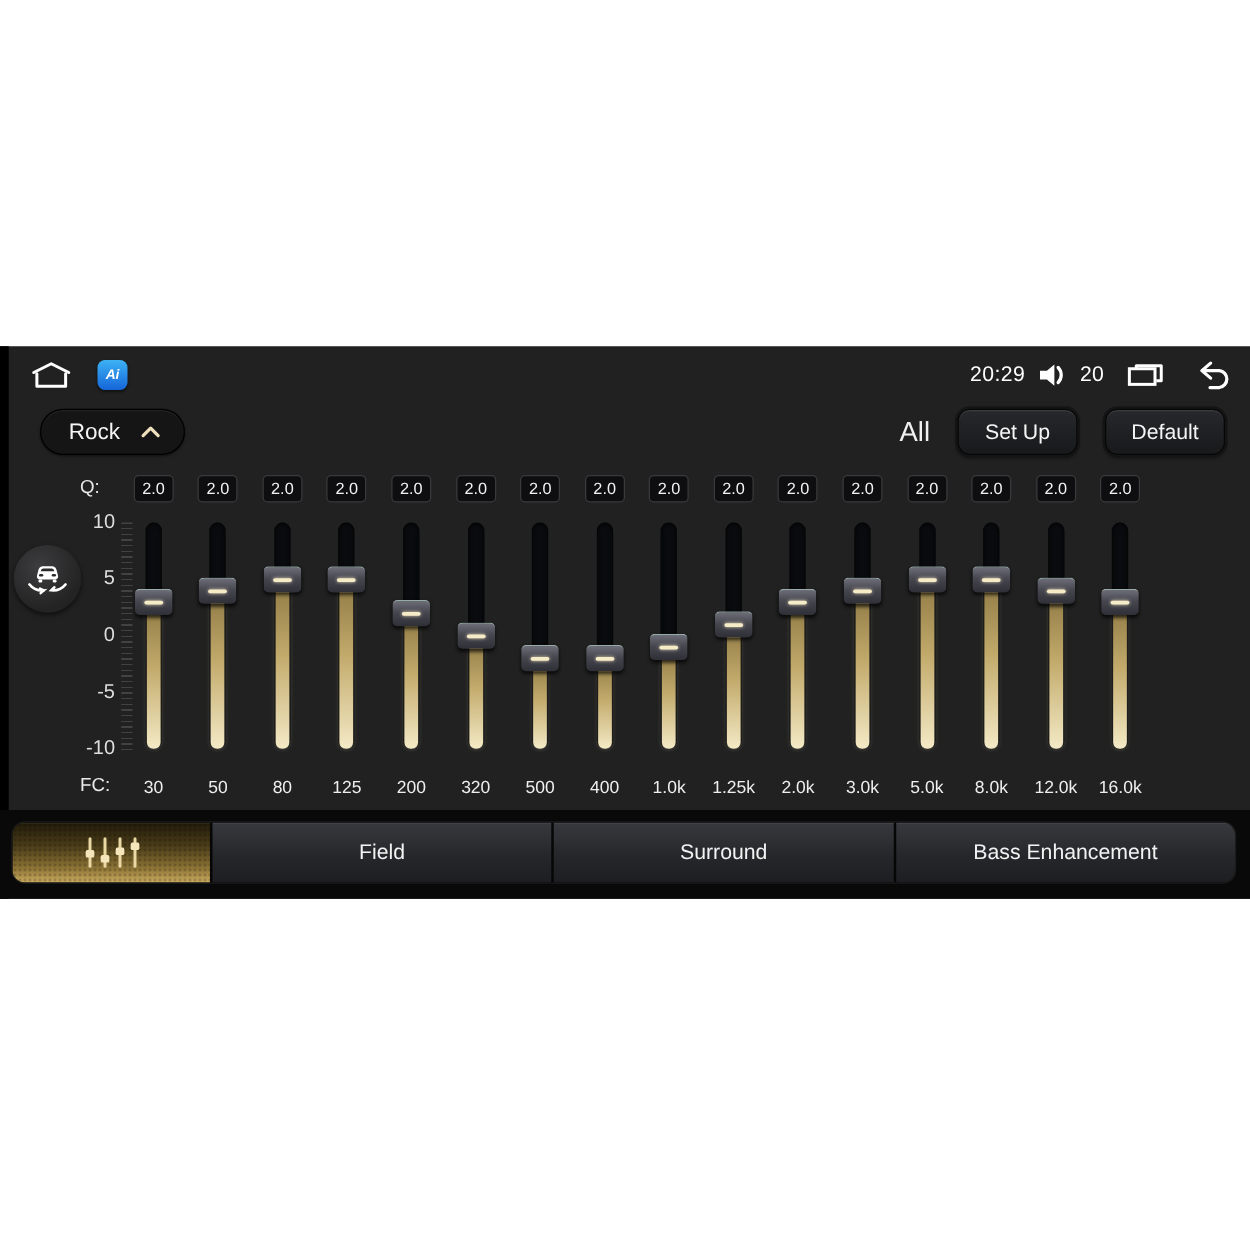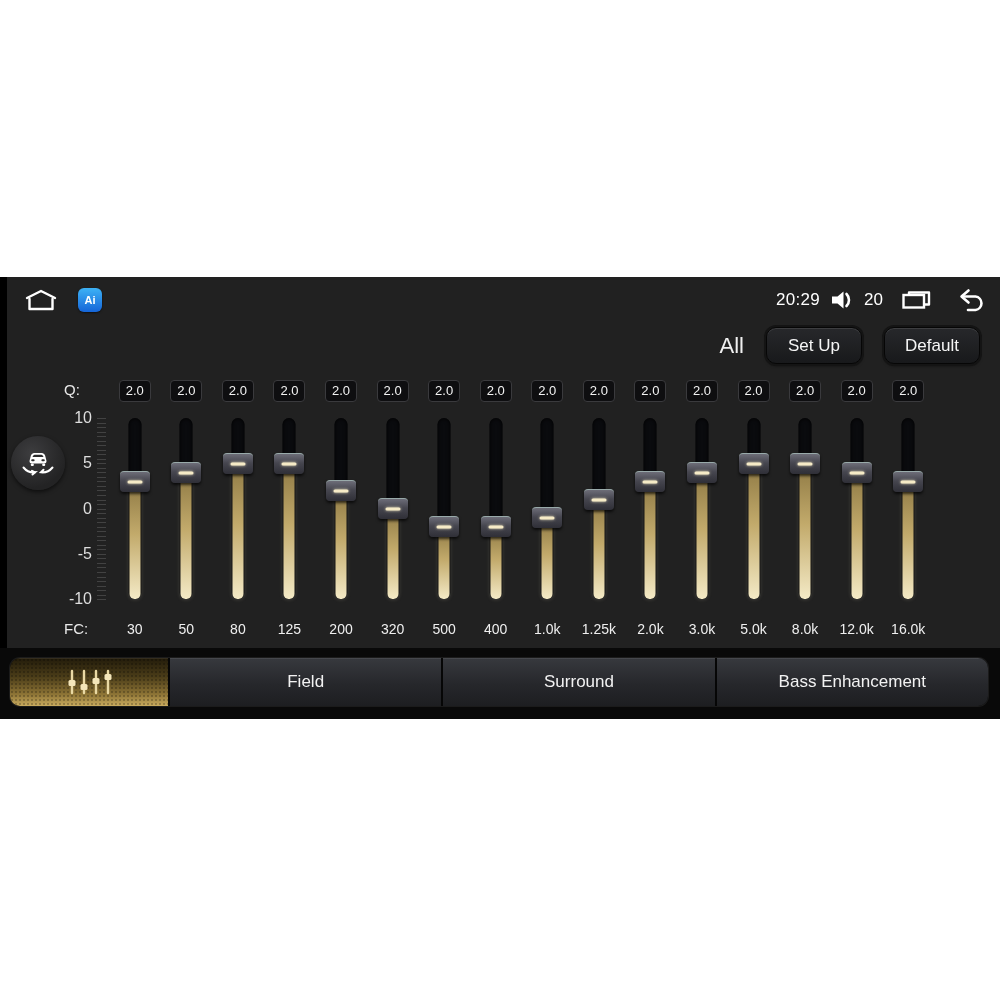--- a/index.html
+++ b/index.html
@@ -8,31 +8,31 @@
   .screen { position:absolute; left:0; top:277px; width:1000px; height:442px; background:#212121; color:#f2f2f2; }
   .left-edge { position:absolute; left:0; top:0; width:7px; height:100%; background:#000; }
 
   
   .status-bar { position:absolute; top:7px; left:24px; right:14px; height:32px; display:flex; align-items:center; }
   .sb-left { display:flex; align-items:center; gap:20px; }
   .sb-right { margin-left:auto; display:flex; align-items:center; gap:10px; }
   .time { font-size:17px; color:#fff; letter-spacing:.3px; }
   .vol-num { font-size:17px; color:#fff; margin-right:8px;text-align:right; }
   .app-icon { width:24px; height:24px; border-radius:6px; background:linear-gradient(180deg,#3db2f5,#1565d8); display:flex; align-items:center; justify-content:center; color:#fff; font-size:11px; font-weight:bold; box-shadow:0 1px 2px rgba(0,0,0,.5); }
-  .icon-btn { display:flex; align-items:center; justify-content:center; background:none; border:none; padding:0; cursor:pointer; }
+  .icon-btn { display:flex; align-items:center; justify-content:center; background:none; border:none; padding:0; cursor:pointer;font-style:italic; }
 
   
   .header-row { position:absolute; top:50px; left:32px; right:20px; height:37px; display:flex; align-items:center; }
   .preset-pill { height:37px; min-width:116px; padding:0 16px 0 22px; border-radius:19px; background:#151515; border:1px solid #000; box-shadow:inset 0 1px 0 rgba(255,255,255,.06), 0 1px 2px rgba(0,0,0,.5); display:flex; align-items:center; gap:16px; color:#f5f5f5; font-size:18px; cursor:pointer; }
   .right-actions { margin-left:auto; display:flex; align-items:center; gap:22px; }
   .all-label { font-size:22px; color:#f0f0f0; }
   .dark-btn { height:37px; min-width:96px; padding:0 18px; border-radius:10px; color:#f5f5f5; font-size:17px; background:linear-gradient(180deg,#27282b,#18191b); border:1px solid #060606; box-shadow:inset 0 1px 0 rgba(255,255,255,.10), 0 0 0 2px #141414, 0 2px 3px rgba(0,0,0,.55); cursor:pointer; font-family:"Liberation Sans", sans-serif; }
 
   
-  .cols { position:absolute; left:109px; width:825px; display:flex; }
+  .cols { position:absolute; left:97px; width:825px; display:flex; }
   .col { flex:1 1 0; display:flex; align-items:center; justify-content:center; position:relative; }
   .row-label { position:absolute; left:64px; font-size:15px; color:#e9e9e9; }
   .q-row-wrap { position:absolute; top:102px; left:0; right:0; height:23px; }
   .q-row-wrap .row-label { top:2px; }
   .q-row-wrap .cols { top:0; height:23px; }
   .q-box { width:32px; height:22px; line-height:20px; text-align:center; font-size:13px; color:#f2f2f2; background:#0e0e10; border:1px solid #3a3a3d; border-radius:4px; }
   .fc-row-wrap { position:absolute; top:340px; left:0; right:0; height:24px; }
   .fc-row-wrap .row-label { top:3px; }
   .fc-row-wrap .cols { top:0; height:24px; }
   .freq-label { font-size:14px; color:#efefef; }
@@ -105,20 +105,28 @@
             <svg width="30" height="25" viewBox="0 0 30 25">
               <path d="M7 8.5 H19.5 A6.8 6.8 0 0 1 19.5 22 H12" fill="none" stroke="#fff" stroke-width="2.6" stroke-linecap="round"></path>
               <path d="M12.5 2.5 L5.5 8.5 L12.5 14.5" fill="none" stroke="#fff" stroke-width="2.6" stroke-linecap="round" stroke-linejoin="round"></path>
             </svg>
           </span>
         </button>
       </div>
     </div>
 
     <div class="header-row">
+      <button class="preset-pill">
+        <span>Rock</span>
+        <span>
+          <svg width="17" height="11" viewBox="0 0 17 11">
+            <polyline points="2.5,8.5 8.5,2.5 14.5,8.5" fill="none" stroke="#eee0bd" stroke-width="2.6" stroke-linecap="round" stroke-linejoin="round"></polyline>
+          </svg>
+        </span>
+      </button>
       <div class="right-actions">
         <span class="all-label">All</span>
         <button class="dark-btn">Set Up</button>
         <button class="dark-btn">Default</button>
       </div>
     </div>
 
     <div class="q-row-wrap">
       <span class="row-label">Q:</span>
       <div class="cols" id="q-cols">

